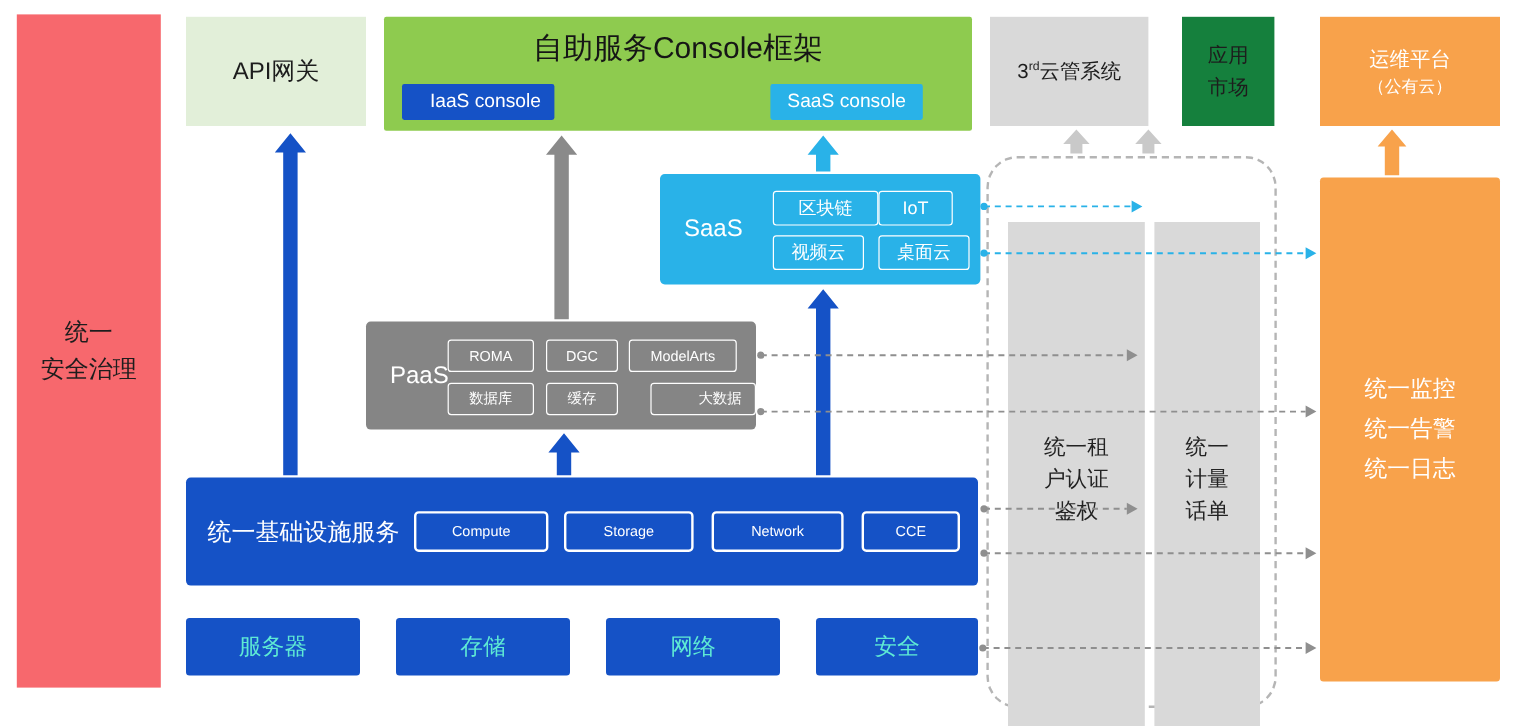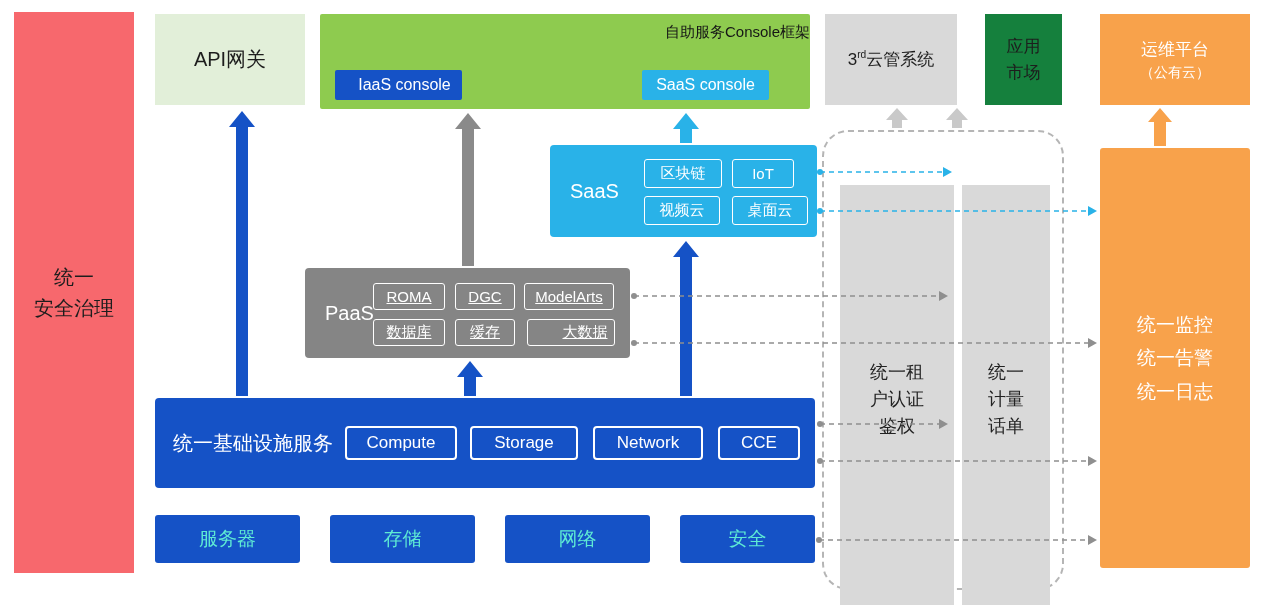--- a/index.html
+++ b/index.html
@@ -9,46 +9,46 @@
   .abs { position:absolute; }
   .center { display:flex; align-items:center; justify-content:center; text-align:center; }
   .preline { white-space:pre-line; }
 
   
   .security { left:14px; top:12px; width:120px; height:561px; background:#f7686d; color:#1d1d1d; font-size:20px; line-height:1.55; }
 
   
   .api-gw { left:155px; top:14px; width:150px; height:91px; background:#e2efd9; color:#1d1d1d; font-size:20px; }
   .console-frame { left:320px; top:14px; width:490px; height:95px; background:#8ecb4f; border-radius:2px; }
-  .console-title { position:absolute; left:0; top:9px; width:100%; text-align:right; color:#161616; font-size:15px; }
+  .console-title { position:absolute; left:0; top:9px; width:100%; text-align:center; color:#161616; font-size:25px; }
   .chip { position:absolute; top:56px; height:30px; color:#fff; font-size:16px; border-radius:2px; display:flex; align-items:center; justify-content:center; }
   .chip-iaas { left:15px; width:127px; background:#1552c6;padding-left:12px; }
   .chip-paas { left:168px; width:127px; background:#858585; }
   .chip-saas { left:322px; width:127px; background:#29b2e8; }
   .third { left:825px; top:14px; width:132px; height:91px; background:#d9d9d9; color:#1d1d1d; font-size:17px; }
   .third sup { font-size:0.6em; }
   .market { left:985px; top:14px; width:77px; height:91px; background:#15803d; color:#1d1d1d; font-size:17px; line-height:1.5; }
   .ops { left:1100px; top:14px; width:150px; height:91px; background:#f8a24b; color:#fff; flex-direction:column; }
   .ops-line1 { font-size:17px; }
   .ops-line2 { font-size:14px; margin-top:3px; }
 
   
   .saas-box { left:550px; top:145px; width:267px; height:92px; background:#29b2e8; border-radius:4px; }
   .blk-label { position:absolute; left:20px; top:0; height:100%; display:flex; align-items:center; color:#fff; font-size:20px; }
   .tag { position:absolute; border:1.5px solid #fff; border-radius:3px; color:#fff; display:flex; align-items:center; justify-content:center; }
   .saas-tag { height:29px; font-size:15px; }
 
   
   .paas-box { left:305px; top:268px; width:325px; height:90px; background:#858585; border-radius:4px; }
-  .paas-tag { height:27px; font-size:15px;text-decoration:underline; }
+  .paas-tag { height:27px; font-size:12px; }
 
   
   .infra-box { left:155px; top:398px; width:660px; height:90px; background:#1552c6; border-radius:4px; }
   .infra-label { position:absolute; left:18px; top:0; height:100%; display:flex; align-items:center; color:#fff; font-size:20px; }
-  .infra-tag { height:34px; font-size:17px; border-width:2px; border-radius:4px; top:28px; }
+  .infra-tag { height:34px; font-size:12px; border-width:2px; border-radius:4px; top:28px; }
 
   
   .hw { top:515px; height:48px; background:#1552c6; color:#5eead4; font-size:19px; border-radius:3px; }
 
   
   .dashed-group { left:822px; top:130px; width:242px; height:460px; border:2px dashed #b5b5b5; border-radius:26px; background:transparent; }
   .bar { background:#d9d9d9; color:#222; font-size:18px; line-height:1.5;margin-top:40px; }
   .bar-auth { left:840px; top:145px; width:114px; height:428px; }
   .bar-meter { left:962px; top:145px; width:88px; height:428px; }
   .monitor { left:1100px; top:148px; width:150px; height:420px; background:#f8a24b; color:#fff; font-size:19px; line-height:1.75; border-radius:3px; }
@@ -88,21 +88,21 @@
 市场</span>
   </div>
 
   <div class="abs center ops">
     <div class="ops-line1">运维平台</div>
     <div class="ops-line2">（公有云）</div>
   </div>
 
   <div class="abs saas-box">
     <div class="blk-label">SaaS</div>
-    <div class="tag saas-tag" style="left:94px; top:14px; width:78px;">
+    <div class="tag saas-tag" style="left:94px; top:14px; width:88px;">
         <span>区块链</span>
       </div>
     <div class="tag saas-tag" style="left:182px; top:14px; width:62px;">
         <span>IoT</span>
       </div>
     <div class="tag saas-tag" style="left:94px; top:51px; width:76px;">
         <span>视频云</span>
       </div>
     <div class="tag saas-tag" style="left:182px; top:51px; width:76px;text-align:right;">
         <span>桌面云</span>
@@ -119,21 +119,21 @@
       </div>
     <div class="tag paas-tag" style="left:219px; top:15px; width:90px;">
         <span>ModelArts</span>
       </div>
     <div class="tag paas-tag" style="left:68px; top:51px; width:72px;">
         <span>数据库</span>
       </div>
     <div class="tag paas-tag" style="left:150px; top:51px; width:60px;">
         <span>缓存</span>
       </div>
-    <div class="tag paas-tag" style="left:222px; top:51px; width:88px;padding-left:28px;">
+    <div class="tag paas-tag" style="left:237px; top:51px; width:88px;padding-left:28px;">
         <span>大数据</span>
       </div>
   </div>
 
   <div class="abs infra-box">
     <div class="infra-label">统一基础设施服务</div>
     <div class="tag infra-tag" style="left:190px; width:112px;">
         <span>Compute</span>
       </div>
     <div class="tag infra-tag" style="left:315px; width:108px;">

